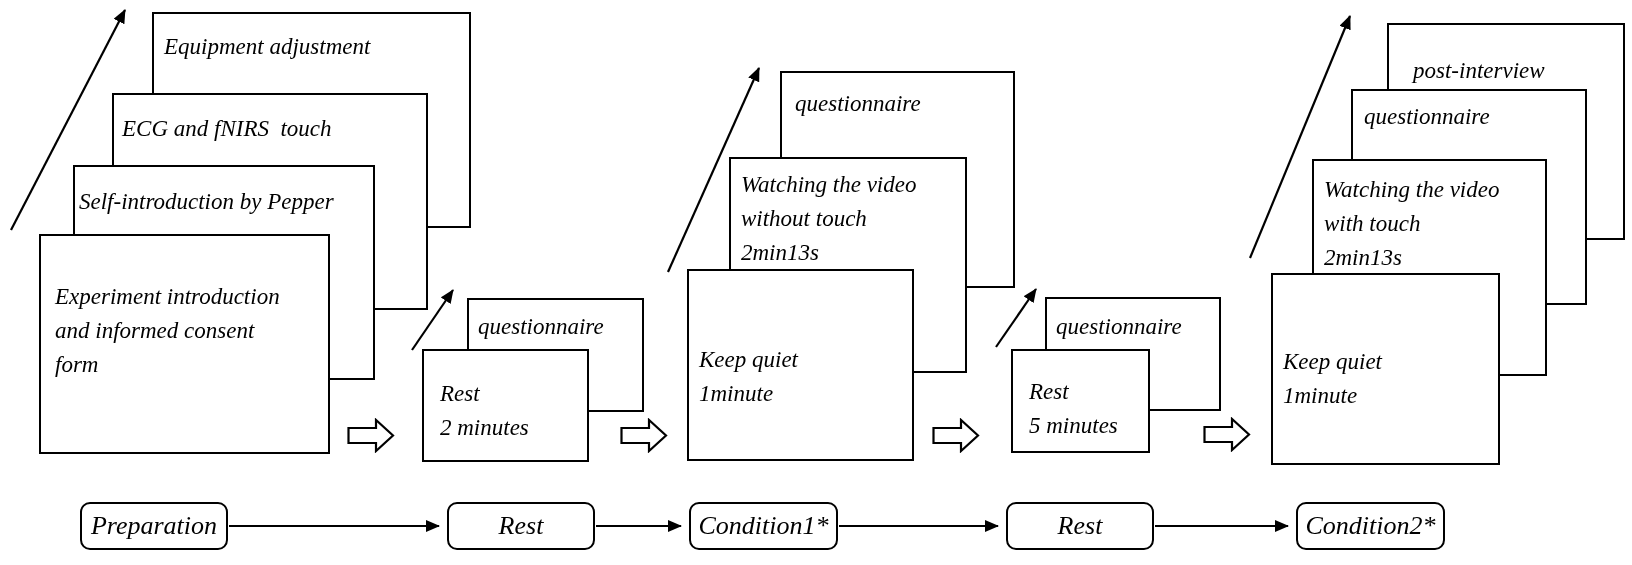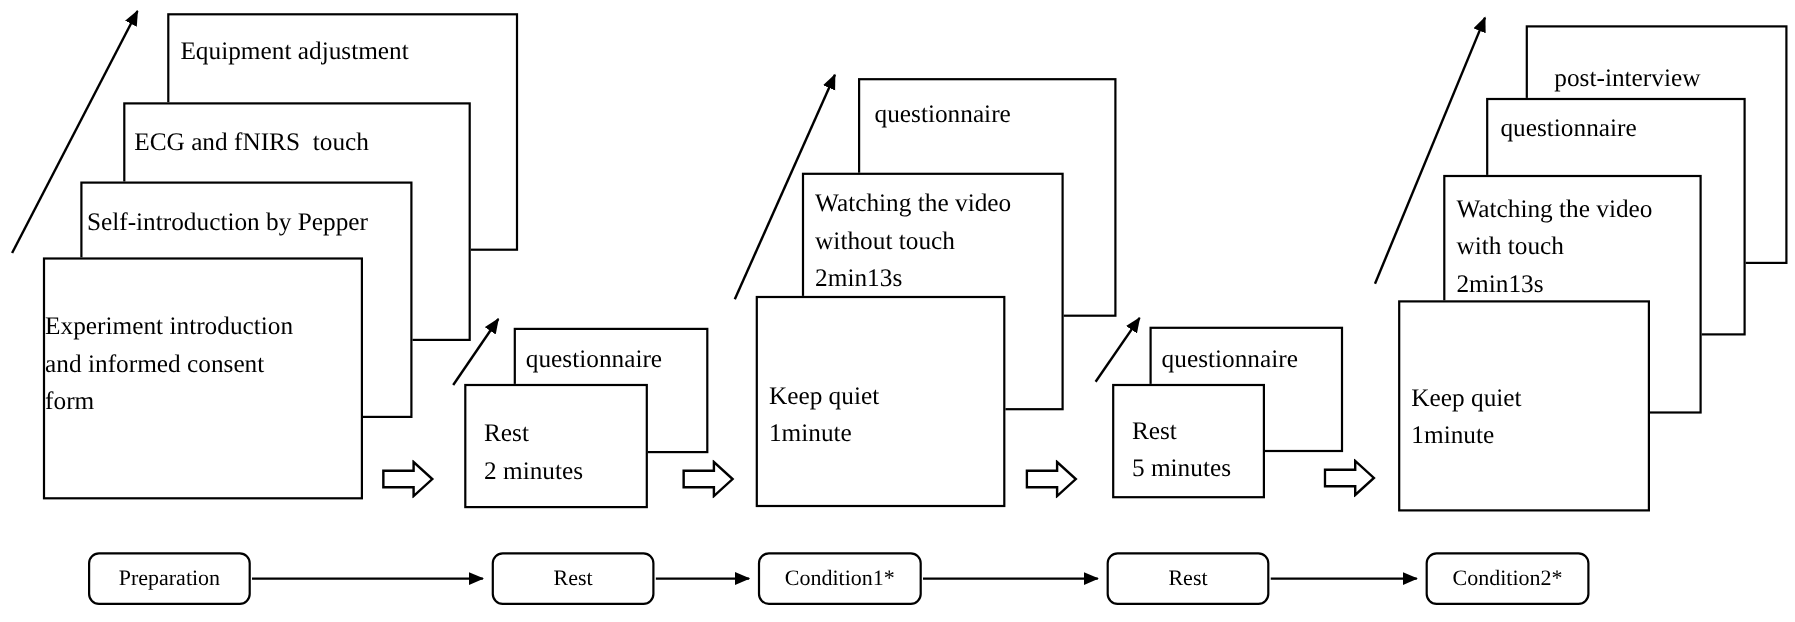--- a/index.html
+++ b/index.html
@@ -1,30 +1,30 @@
 <!DOCTYPE html>
 <html><head>
 <meta charset="utf-8">
 <style>
   html,body{margin:0;padding:0;background:#ffffff;}
   .canvas{
     position:relative;width:1632px;height:565px;background:#ffffff;
-    font-family:"Liberation Serif", serif;color:#000;overflow:hidden;
+    font-family:"Liberation Serif", serif;color:#000;overflow:hidden;font-style:italic;
   }
   .card{
     position:absolute;background:#ffffff;border:2px solid #000;box-sizing:border-box;
   }
   .card-text{
     font-size:23px;line-height:34px;white-space:pre-wrap;color:#000;
   }
   .tbox{
     position:absolute;top:502px;height:48px;background:#ffffff;border:2.5px solid #000;
     border-radius:10px;box-sizing:border-box;display:flex;align-items:center;justify-content:center;
   }
-  .tbox span{font-size:20px;}
+  .tbox span{font-size:26px;}
   .arr{position:absolute;}
 </style>
 </head>
 <body>
 
 <div class="canvas">
 
   <svg class="arr" style="left:5px;top:0px;" width="130" height="236">
     <defs>
         <marker id="m1" markerUnits="userSpaceOnUse" markerWidth="15" markerHeight="13" refX="13" refY="6" orient="auto">
@@ -37,21 +37,21 @@
   <div class="card" style="left:152px;top:12px;width:319px;height:216px;z-index:1;">
     <div class="card-text" style="padding:16px 6px 0 10px;">Equipment adjustment</div>
   </div>
   <div class="card" style="left:112px;top:93px;width:316px;height:217px;z-index:2;">
     <div class="card-text" style="padding:17px 6px 0 8px;">ECG and fNIRS  touch</div>
   </div>
   <div class="card" style="left:73px;top:165px;width:302px;height:215px;z-index:3;">
     <div class="card-text" style="padding:18px 18px 0 4px;">Self-introduction by Pepper</div>
   </div>
   <div class="card" style="left:39px;top:234px;width:291px;height:220px;z-index:4;">
-    <div class="card-text" style="padding:44px 6px 0 0;">Experiment introduction
+    <div class="card-text" style="padding:44px 6px 0 14px;">Experiment introduction
 and informed consent
 form</div>
   </div>
 
   <svg class="arr" style="left:347px;top:418px;" width="48" height="35">
     <polygon points="1.5,10 29,10 29,2 46,17.5 29,33 29,25 1.5,25" fill="#fff" stroke="#000" stroke-width="2.2"></polygon>
   </svg>
 
   <svg class="arr" style="left:406px;top:282px;" width="58" height="74">
     <defs>

